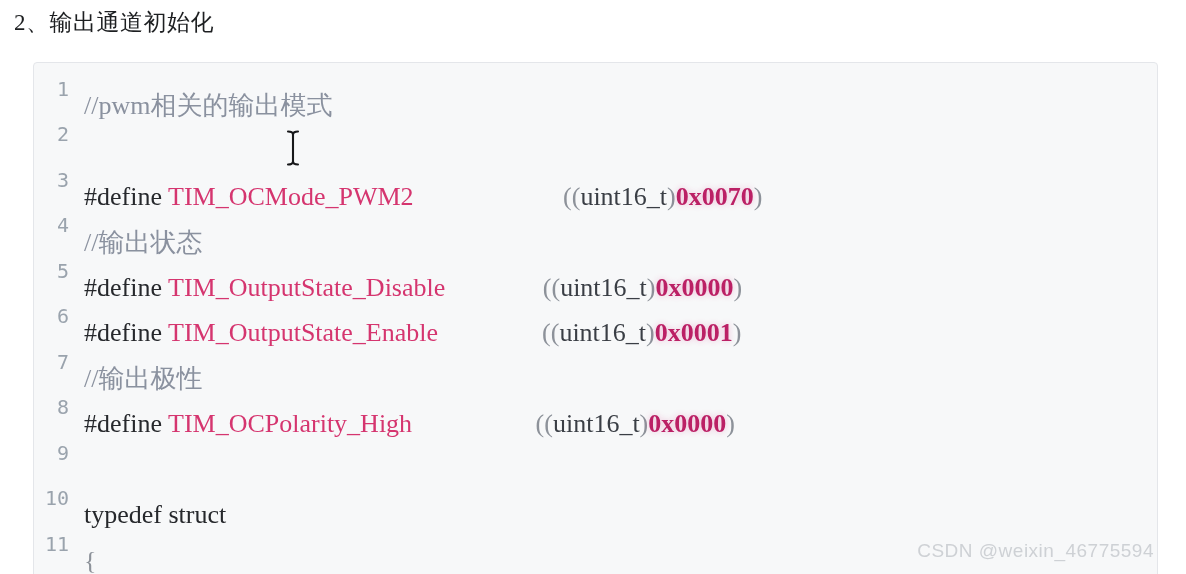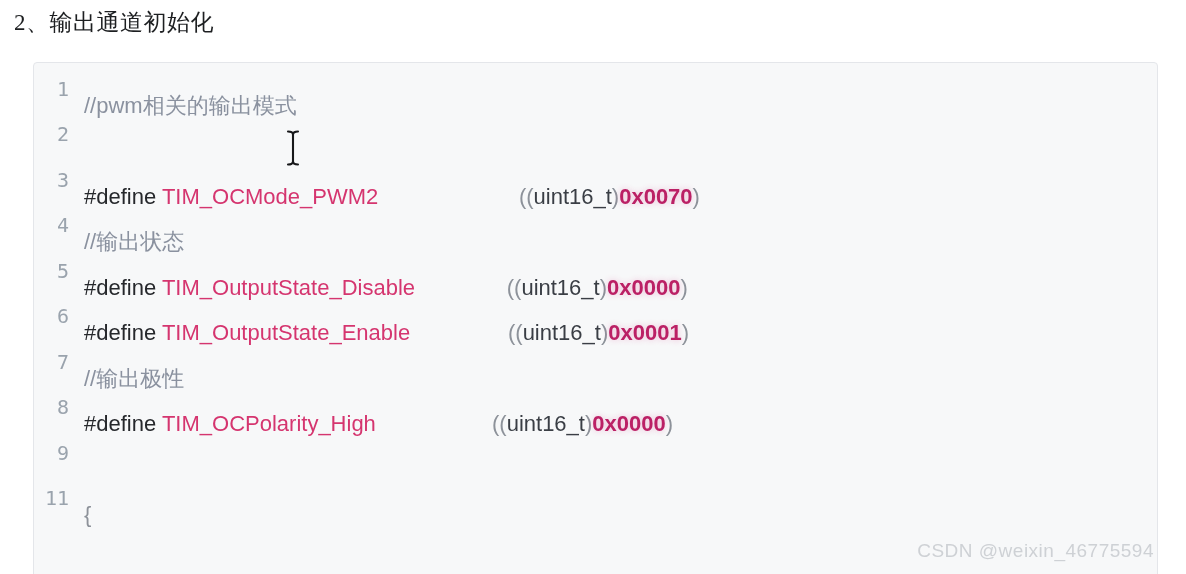--- a/index.html
+++ b/index.html
@@ -37,22 +37,22 @@
 
   .code-line{
     display:flex;align-items:center;height:45.5px;white-space:pre;
   }
   .line-number{
     flex:0 0 50px;text-align:right;padding-right:15px;
     font-family:"DejaVu Sans Mono","Liberation Mono",monospace;
     font-size:20px;color:var(--line-number);
   }
   .line-text{
-    font-family:Liberation Sans, sans-serif;
-    font-size:22px;color:var(--keyword);margin-top:34px;
+    font-family:Liberation Serif, serif;
+    font-size:26px;color:var(--keyword);margin-top:34px;
   }
   .tok-cmt{color:var(--comment);}
   .tok-kw{color:var(--keyword);}
   .tok-id{color:var(--identifier);}
   .tok-pn{color:var(--punctuation);}
   .tok-ty{color:var(--type);}
   .tok-num{color:var(--number);font-weight:bold;text-shadow:0 0 6px rgba(219,52,133,0.30);}
   .tok-sp{color:transparent;}
 
   .watermark{
@@ -76,20 +76,21 @@
   <div>
       <div class="code-line"><span class="line-number">1</span><span class="line-text"><span class="tok-cmt">//pwm相关的输出模式</span></span></div>
       <div class="code-line"><span class="line-number">2</span></div>
       <div class="code-line"><span class="line-number">3</span><span class="line-text"><span class="tok-kw">#define </span><span class="tok-id">TIM_OCMode_PWM2</span><span class="tok-sp">                       </span><span class="tok-pn">((</span><span class="tok-ty">uint16_t</span><span class="tok-pn">)</span><span class="tok-num">0x0070</span><span class="tok-pn">)</span></span></div>
       <div class="code-line"><span class="line-number">4</span><span class="line-text"><span class="tok-cmt">//输出状态</span></span></div>
       <div class="code-line"><span class="line-number">5</span><span class="line-text"><span class="tok-kw">#define </span><span class="tok-id">TIM_OutputState_Disable</span><span class="tok-sp">               </span><span class="tok-pn">((</span><span class="tok-ty">uint16_t</span><span class="tok-pn">)</span><span class="tok-num">0x0000</span><span class="tok-pn">)</span></span></div>
       <div class="code-line"><span class="line-number">6</span><span class="line-text"><span class="tok-kw">#define </span><span class="tok-id">TIM_OutputState_Enable</span><span class="tok-sp">                </span><span class="tok-pn">((</span><span class="tok-ty">uint16_t</span><span class="tok-pn">)</span><span class="tok-num">0x0001</span><span class="tok-pn">)</span></span></div>
       <div class="code-line"><span class="line-number">7</span><span class="line-text"><span class="tok-cmt">//输出极性</span></span></div>
       <div class="code-line"><span class="line-number">8</span><span class="line-text"><span class="tok-kw">#define </span><span class="tok-id">TIM_OCPolarity_High</span><span class="tok-sp">                   </span><span class="tok-pn">((</span><span class="tok-ty">uint16_t</span><span class="tok-pn">)</span><span class="tok-num">0x0000</span><span class="tok-pn">)</span></span></div>
       <div class="code-line"><span class="line-number">9</span></div>
+      <div class="code-line"><span class="line-number">10</span><span class="line-text"><span class="tok-kw">typedef struct</span></span></div>
       <div class="code-line"><span class="line-number">11</span><span class="line-text"><span class="tok-pn">{</span></span></div>
     </div>
 </div>
 
 <div class="watermark">CSDN @weixin_46775594</div>
 
 <div class="text-cursor">
   <svg width="16" height="36" viewBox="0 0 16 36">
     <g stroke="#17181a" stroke-width="2.1" fill="none" stroke-linecap="round">
       <path d="M3 1.5 C6 1.5 8 2.5 8 4.5 C8 2.5 10 1.5 13 1.5"></path>

